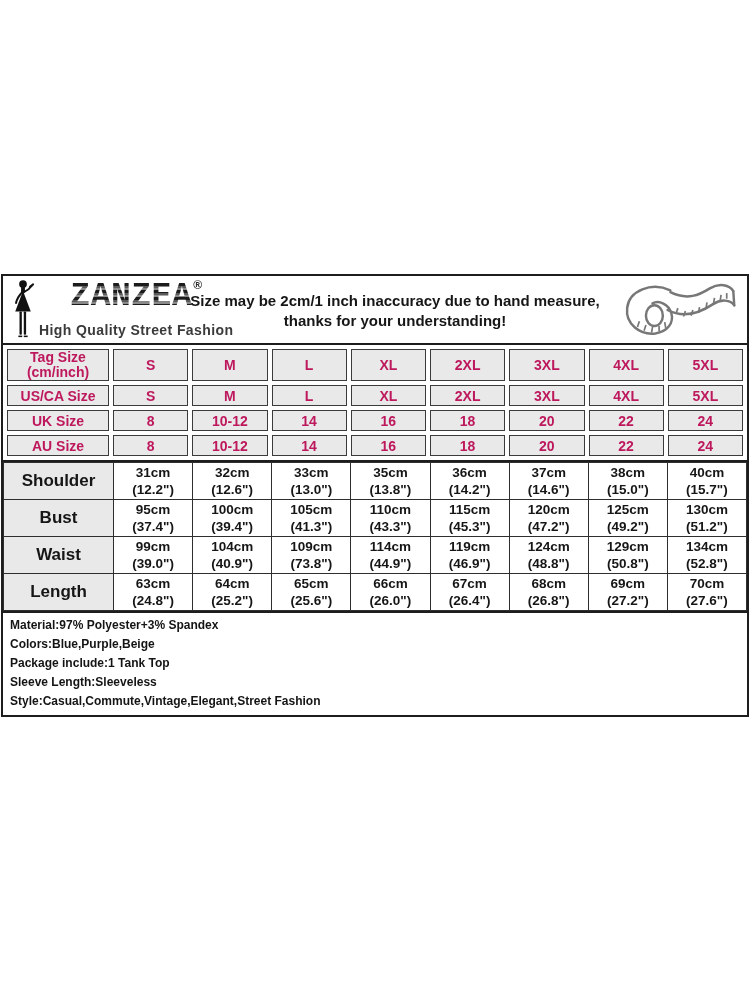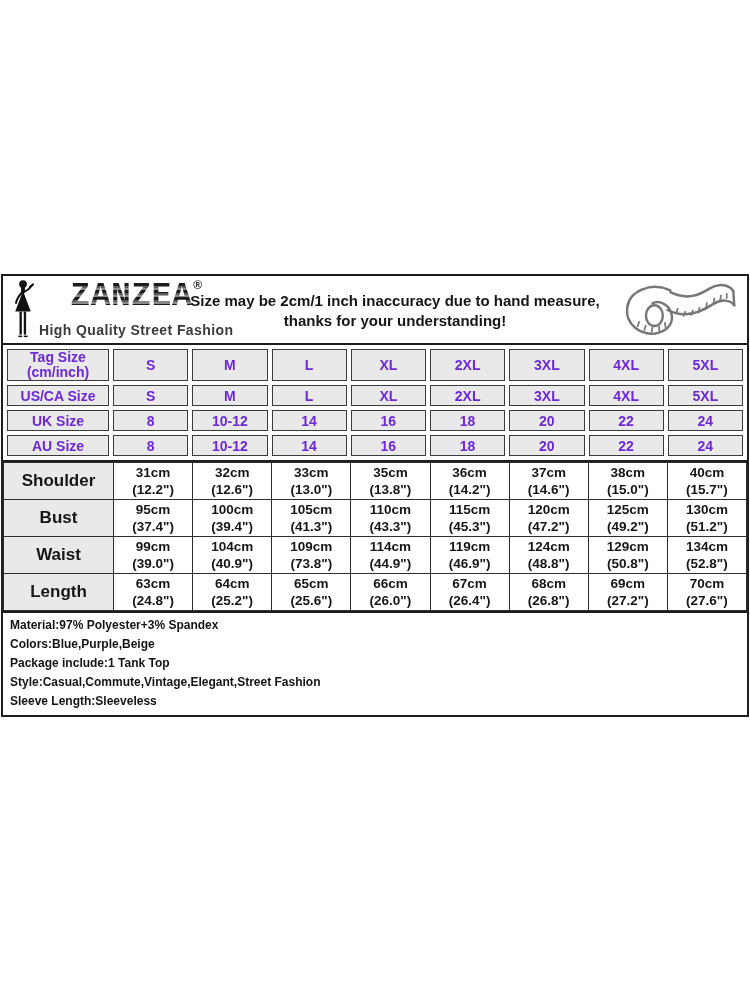--- a/index.html
+++ b/index.html
@@ -32,21 +32,21 @@
 
   .disclaimer { flex: 1; text-align: center; font-size: 15px; line-height: 20px; color: #161616; padding-top: 2px; }
 
   .tape-wrap { width: 142px; flex-shrink: 0; display: flex; justify-content: center; align-items: center; }
 
   
   .size-table { width: 100%; border-collapse: separate; border-spacing: 4px; table-layout: fixed; }
   .size-table th, .size-table td {
     border: 1px solid #3b3b3b; background: #e9e9e9;
     text-align: center; vertical-align: middle;
-    font-size: 14px; font-weight: bold; color: #6d28d9;
+    font-size: 14px; font-weight: bold; color: #be185d;
   }
   .size-table .row-first th { height: 32px; }
   .size-table tr th { height: 21px; }
   .size-table .c0 { width: 102px; }
   .corner { white-space: pre-line; font-size: 14px; line-height: 15px; }
 
   
   .mtable { width: 100%; border-collapse: collapse; table-layout: fixed; }
   .mtable th, .mtable td {
     border: 1px solid #2e2e2e; text-align: center; vertical-align: middle;
@@ -265,17 +265,17 @@
 (27.6")</td>
       </tr>
     </tbody>
       </table>
   </div>
 
   <div class="panel info-panel">
     <div class="info-line">Material:97% Polyester+3% Spandex</div>
     <div class="info-line">Colors:Blue,Purple,Beige</div>
     <div class="info-line">Package include:1 Tank Top</div>
+    <div class="info-line">Sleeve Length:Sleeveless</div>
     <div class="info-line">Style:Casual,Commute,Vintage,Elegant,Street Fashion</div>
-    <div class="info-line">Sleeve Length:Sleeveless</div>
   </div>
 
 </div>
 
 </body></html>

